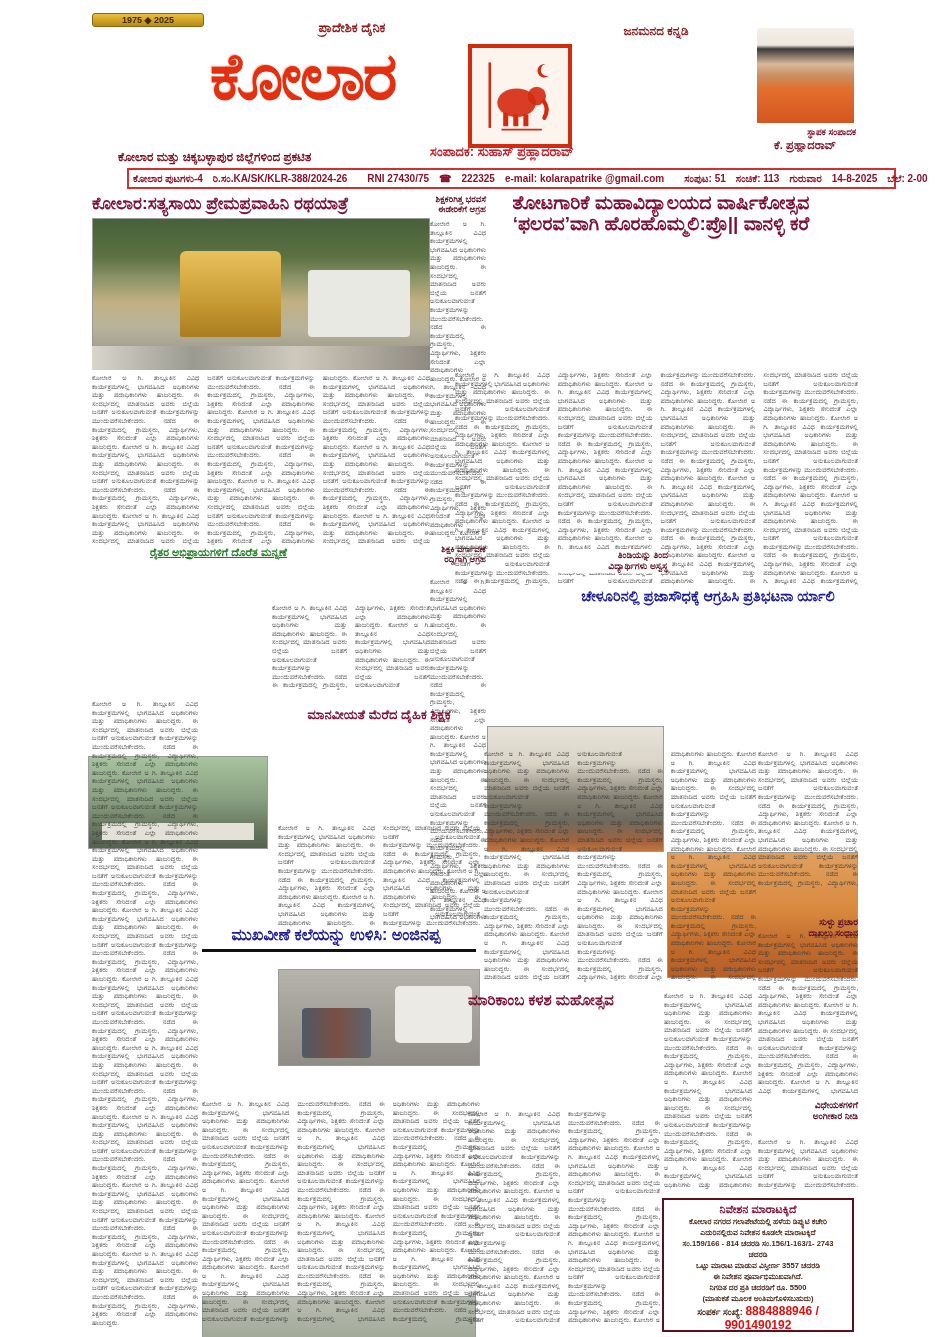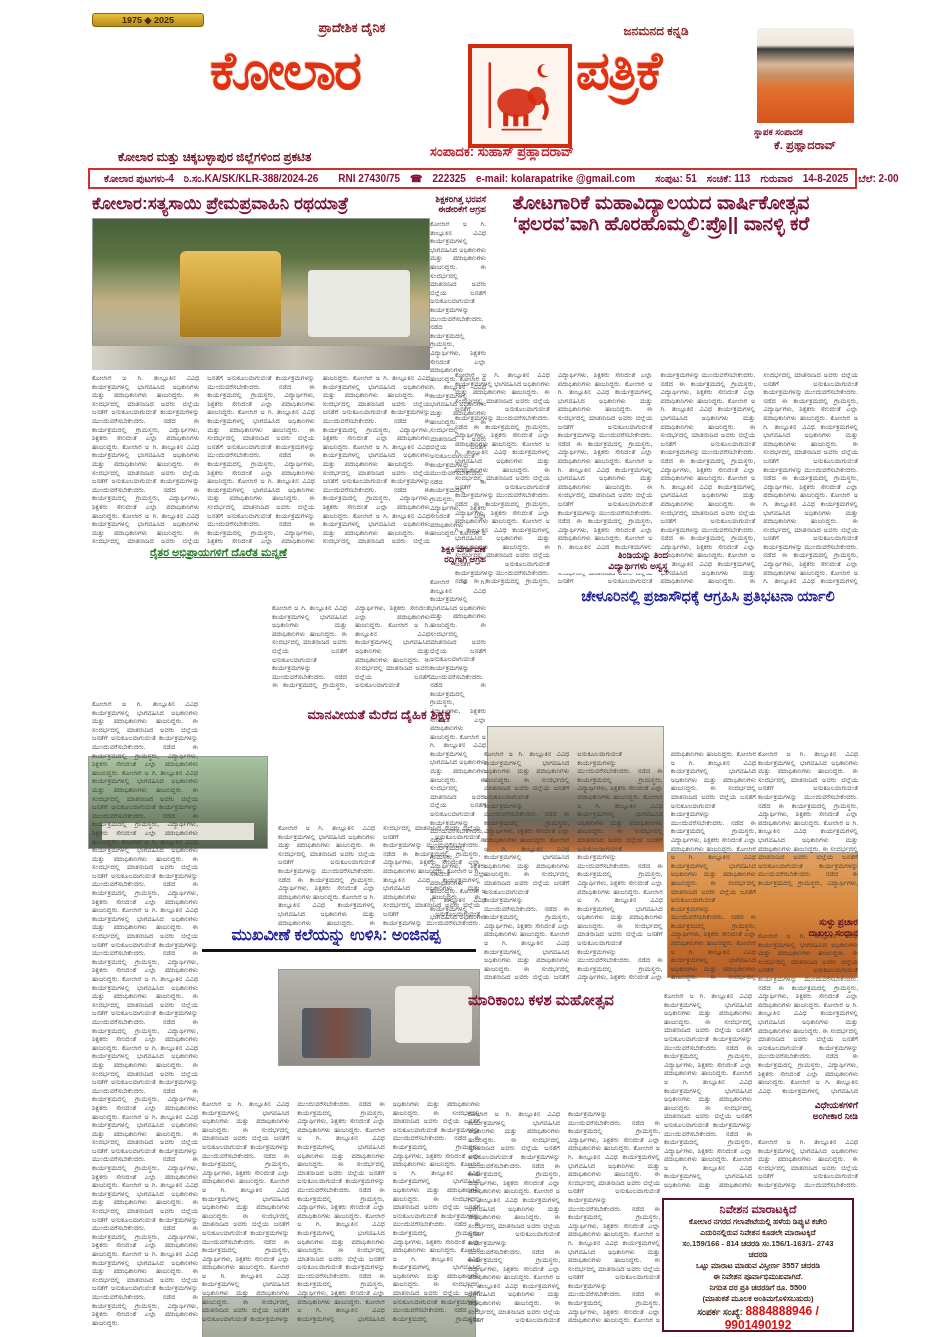--- a/index.html
+++ b/index.html
@@ -8,32 +8,32 @@
   .abs{position:absolute;}
   
   .badge{width:104px;height:104px;border-radius:50%;border:5px solid #caa22a;
          background:radial-gradient(circle at 50% 45%, #f7b233 0%, #f0a020 55%, #e2demo 60%, #e08c14 100%);
          box-shadow:0 0 0 3px #fff inset;display:flex;align-items:center;justify-content:center;}
   .badge-50{font-size:46px;font-weight:bold;color:#8a1515;text-shadow:1px 1px 0 #fff;}
   .badge-arc{font-size:7px;font-weight:bold;color:#5a3208;text-align:center;width:100%;}
   .badge-ribbon{background:linear-gradient(180deg,#e8c13c,#b88a17);border:1px solid #8a6510;
          color:#3f2a05;font-size:9px;font-weight:bold;text-align:center;border-radius:3px;padding:1px 0;}
   .tagline{color:#8c1a1a;font-weight:bold;text-align:center;}
-  .masthead{color:#e23010;font-weight:bold;font-size:53px;line-height:1;
+  .masthead{color:#e23010;font-weight:bold;font-size:65px;line-height:1;
             text-shadow:2px 2px 0 #ffffff,-1px -1px 0 #f8cdc2;letter-spacing:-2px;}
   .emblem{border:4px solid #d42a10;background:#fdf4ee;display:flex;align-items:center;justify-content:center;}
   .pubs{color:#7a1020;font-weight:bold;font-size:12px;}
   .editorline{color:#c0202c;font-weight:bold;font-size:13px;}
   .founder-photo{background:linear-gradient(180deg,#f3efe9 0%,#efe7dd 18%,#3a3a3a 22%,#d9b89a 38%,#c98f63 50%,#e2702d 64%,#d4551f 100%);
                  border-radius:4px 4px 0 0;}
-  .founder-t{color:#7a1028;font-size:9px;font-weight:bold;text-align:left;}
+  .founder-t{color:#7a1028;font-size:9px;font-weight:bold;text-align:right;}
   .founder-n{color:#7a1028;font-size:11.5px;font-weight:bold;text-align:center;}
   
   .infobar{border:2px solid #d03030;display:flex;align-items:center;gap:10px;
-           padding:0 14px;box-sizing:border-box;color:#8b1230;font-weight:bold;font-size:10px;white-space:nowrap;}
+           padding:0 4px;box-sizing:border-box;color:#8b1230;font-weight:bold;font-size:10px;white-space:nowrap;margin-left:39px;}
   .infobar .sp{flex:1;}
   
   .h-maroon{color:#7b1034;font-weight:bold;line-height:1.12;}
   .h-navy{color:#1c1c96;font-weight:bold;line-height:1.15;}
   .kicker{color:#1e7d1e;font-weight:bold;font-size:11px;text-decoration:underline;text-align:center;}
   .ctr{text-align:center;}
   .minihead{color:#5a0d20;font-weight:bold;font-size:8.5px;text-align:right;line-height:1.2;}
   
   .bt{font-size:6.6px;line-height:8.6px;color:#3a3a3a;text-align:justify;overflow:hidden;
       column-gap:8px;word-break:break-word;}
@@ -84,21 +84,20 @@
       <ellipse cx="46" cy="58" rx="23" ry="17" fill="#d42a10" opacity="0.9"></ellipse>
       <circle cx="70" cy="50" r="11" fill="#d42a10" opacity="0.9"></circle>
       <path d="M78 56 q7 9 1 20" stroke="#d42a10" stroke-width="5" fill="none" stroke-linecap="round"></path>
       <rect x="30" y="70" width="6" height="16" fill="#d42a10"></rect>
       <rect x="42" y="72" width="6" height="14" fill="#d42a10"></rect>
       <rect x="54" y="72" width="6" height="14" fill="#d42a10"></rect>
       <path d="M28 90 h48" stroke="#d42a10" stroke-width="2"></path>
     </svg>
   </div>
 
-  <div class="abs masthead" style="left:576px;top:44px;">ಪತ್ರಿಕೆ</div>
 
   <div class="abs pubs" style="left:118px;top:150px;">ಕೋಲಾರ ಮತ್ತು ಚಿಕ್ಕಬಳ್ಳಾಪುರ ಜಿಲ್ಲೆಗಳಿಂದ ಪ್ರಕಟಿತ</div>
   <div class="abs editorline" style="left:430px;top:144px;">ಸಂಪಾದಕ: ಸುಹಾಸ್ ಪ್ರಹ್ಲಾದರಾವ್</div>
 
   <div class="abs founder-photo" style="left:757px;top:28px;width:97px;height:95px;"></div>
   <div class="abs founder-t" style="left:754px;top:127px;width:102px;">ಸ್ಥಾಪಕ ಸಂಪಾದಕ</div>
   <div class="abs founder-n" style="left:748px;top:139px;width:114px;">ಕೆ. ಪ್ರಹ್ಲಾದರಾವ್</div>
 
   <div class="abs infobar" style="left:88px;top:168px;width:769px;height:21px;">
     <span>ಕೋಲಾರ ಪುಟಗಳು-4</span>

